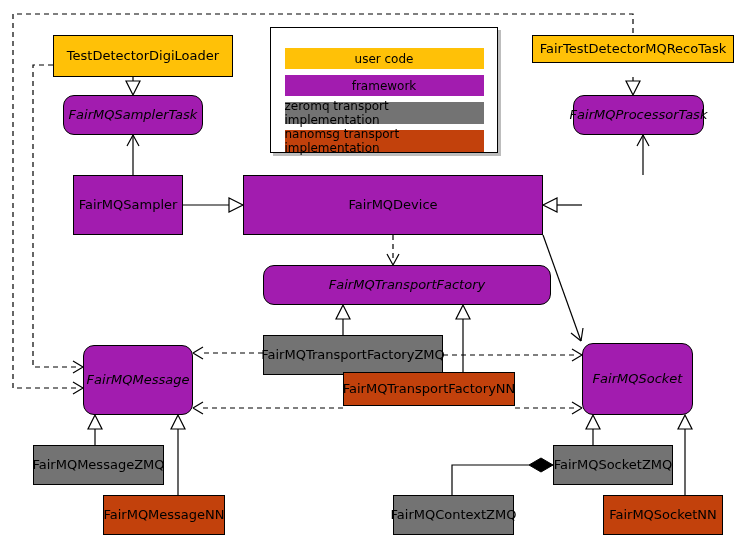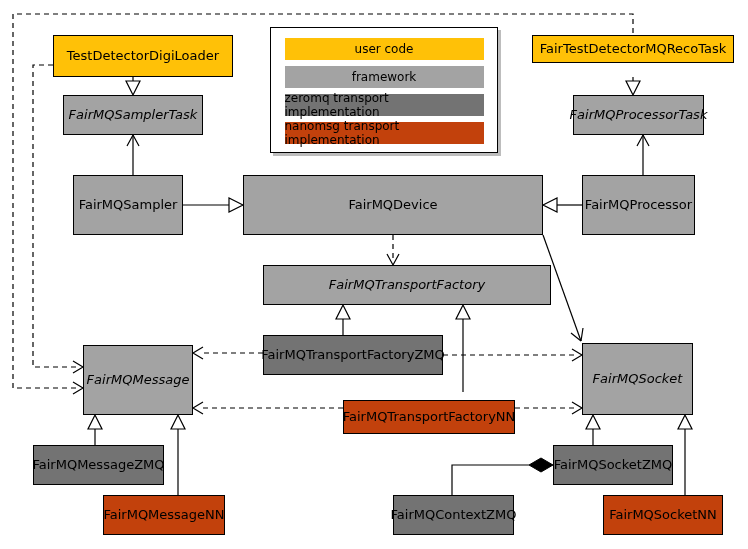--- a/index.html
+++ b/index.html
@@ -2,29 +2,29 @@
 <html><head>
 <meta charset="utf-8">
 <style>
   html,body{margin:0;padding:0;background:#ffffff;}
   #stage{position:relative;width:748px;height:549px;background:#ffffff;overflow:hidden;
          font-family:"DejaVu Sans","Liberation Sans",sans-serif;}
   #wires{position:absolute;left:0;top:0;width:748px;height:549px;}
   .node{position:absolute;display:flex;align-items:center;justify-content:center;
         border:1px solid #000;box-sizing:border-box;font-size:13px;font-weight:normal;
         color:#000;text-align:right;line-height:1.1;}
-  .node.italic{font-style:italic;}
+  .node.italic{font-style:italic;border-radius:11px;}
   .yellow{background:#FFC107;}
-  .blue{background:#a3a3a3;}
+  .blue{background:#a21caf;}
   .red{background:#737373;}
   .green{background:#c2410c;}
   #legend{position:absolute;left:270px;top:27px;width:228px;height:126px;background:#fff;
           border:1px solid #000;box-sizing:border-box;box-shadow:3px 3px 0 #bdbdbd;
           display:flex;flex-direction:column;align-items:center;justify-content:flex-start;
-          padding-top:10px;gap:6px;}
+          padding-top:20px;gap:6px;}
   .legend-item{width:199px;height:22px;display:flex;align-items:center;justify-content:center;
           font-size:12px;font-weight:normal;color:#000;}
   svg .solid{stroke:#000;stroke-width:1.2;fill:none;}
   svg .dashed{stroke:#000;stroke-width:1.2;fill:none;stroke-dasharray:5 4;}
   svg .tri{fill:#fff;stroke:#000;stroke-width:1.2;}
   svg .dia{fill:#000;stroke:#000;}
 </style>
 </head>
 <body>
 
@@ -150,27 +150,26 @@
   <div class="node yellow" style="left:532px;top:35px;width:202px;height:28px">FairTestDetectorMQRecoTask</div>
 
   <div class="node blue italic" style="left:63px;top:95px;width:140px;height:40px">FairMQSamplerTask</div>
 
   <div class="node blue italic" style="left:573px;top:95px;width:131px;height:40px">FairMQProcessorTask</div>
 
   <div class="node blue" style="left:73px;top:175px;width:110px;height:60px">FairMQSampler</div>
 
   <div class="node blue" style="left:243px;top:175px;width:300px;height:60px">FairMQDevice</div>
 
-  <div class="node blue" style="left:582px;top:175px;width:113px;height:60px">FairMQProcessor</div>
 
   <div class="node blue italic" style="left:263px;top:265px;width:288px;height:40px">FairMQTransportFactory</div>
 
   <div class="node red" style="left:263px;top:335px;width:180px;height:40px">FairMQTransportFactoryZMQ</div>
 
-  <div class="node green" style="left:343px;top:400px;width:172px;height:34px">FairMQTransportFactoryNN</div>
+  <div class="node green" style="left:343px;top:372px;width:172px;height:34px">FairMQTransportFactoryNN</div>
 
   <div class="node blue italic" style="left:83px;top:345px;width:110px;height:70px">FairMQMessage</div>
 
   <div class="node blue italic" style="left:582px;top:343px;width:111px;height:72px">FairMQSocket</div>
 
   <div class="node red" style="left:33px;top:445px;width:131px;height:40px">FairMQMessageZMQ</div>
 
   <div class="node green" style="left:103px;top:495px;width:122px;height:40px">FairMQMessageNN</div>
 
   <div class="node red" style="left:393px;top:495px;width:121px;height:40px">FairMQContextZMQ</div>

